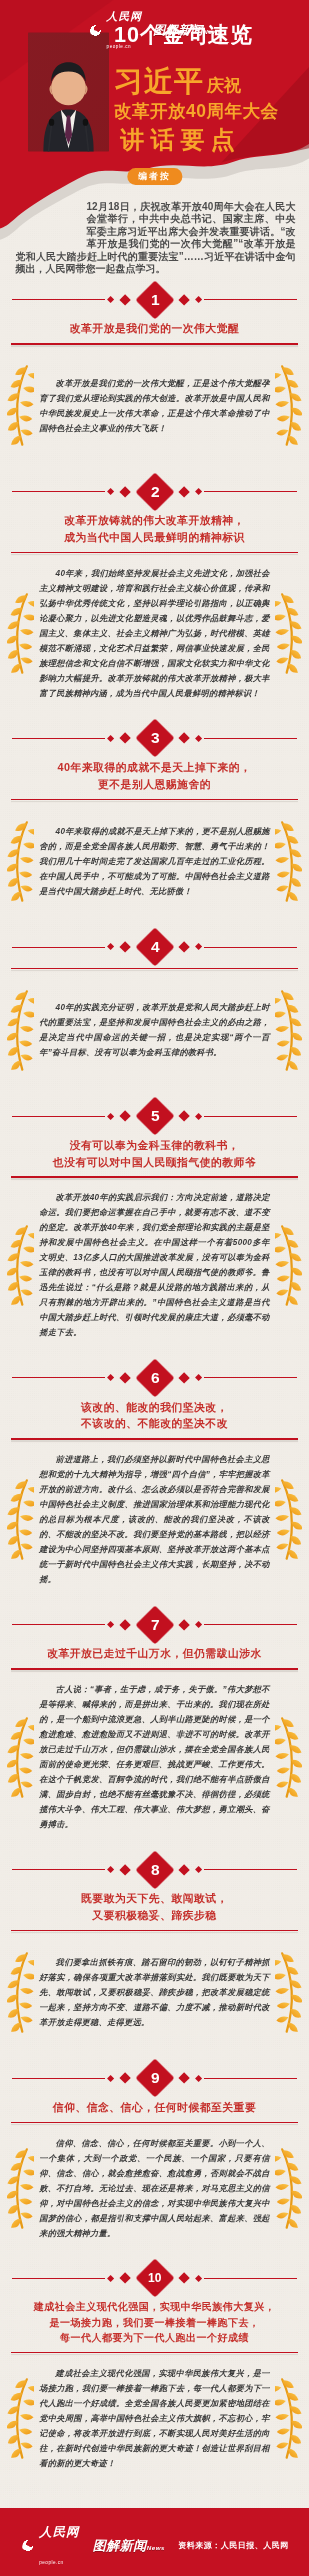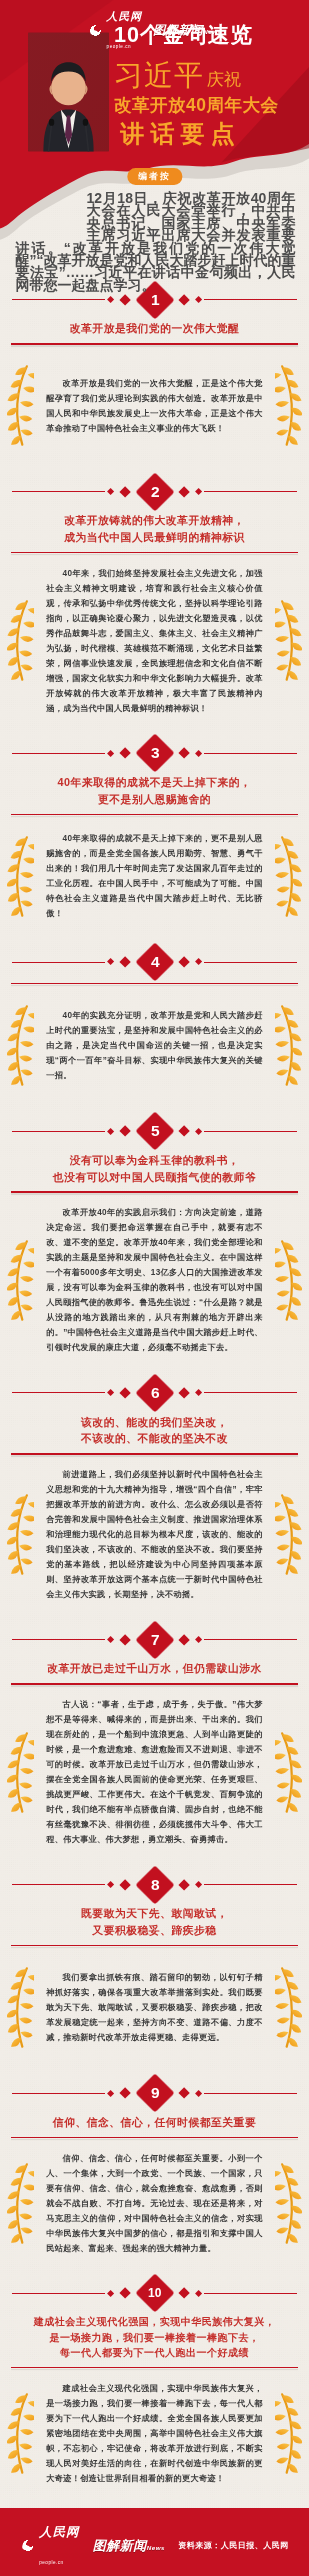--- a/index.html
+++ b/index.html
@@ -21,48 +21,48 @@
     position:relative;}
   .pd-mark::after{content:"";position:absolute;left:2.1px;top:7.7px;width:7.2px;height:4.6px;border-radius:0 0 5.2px 5.2px;background:#fff;transform:rotate(18deg);}
   .pd-text{display:flex;flex-direction:column;line-height:1;gap:22px;}
   .pd-cn{color:#fff;font-size:10.8px;font-weight:bold;font-style:italic;letter-spacing:1px;}
   .pd-en{color:#fff;font-size:4.6px;margin-top:1px;letter-spacing:0.5px;}
   .tj-logo{color:#fff;font-size:12px;font-weight:bold;font-style:italic;letter-spacing:0.5px;text-shadow:0 0.5px 0 rgba(0,0,0,.25);}
   .tj-en{font-size:6.2px;font-style:italic;vertical-align:baseline;}
   .hero-photo{position:absolute;left:28px;top:32px;width:81px;height:120px;z-index:2;border-radius:1px;overflow:hidden;}
   .hero-titles{position:absolute;left:114px;top:24px;width:190px;z-index:3;line-height:1;}
   .ht1{color:#ffffff;font-size:21.6px;font-weight:bold;letter-spacing:1px;}
-  .ht2{margin-top:15px;color:#f7a62b;font-weight:normal;}
+  .ht2{margin-top:21px;color:#f7a62b;font-weight:bold;}
   .ht2 .big{font-size:29px;letter-spacing:1px;}
   .ht2 .small{font-size:17px;margin-left:3.1px;}
   .ht3{margin-top:7.2px;color:#f7a62b;font-size:17.5px;font-weight:bold;letter-spacing:0.5px;}
   .ht4{margin-top:8.2px;color:#f7a62b;font-size:24px;font-weight:bold;letter-spacing:6.2px;text-indent:6.2px;}
   .editor-badge{position:absolute;top:168px;left:50%;transform:translateX(-50%);z-index:4;
     background:#ef8b1e;color:#fff;font-size:8.8px;font-weight:bold;letter-spacing:2.1px;
     padding:2.6px 11.3px;border-radius:8.2px;}
-  .editor-note{position:absolute;top:192px;left:15.5px;right:13.4px;z-index:3;
-    color:#4d4d4d;font-size:14px;font-weight:bold;line-height:12.4px;text-align:justify;}
+  .editor-note{position:absolute;top:201px;left:15.5px;right:13.4px;z-index:3;
+    color:#4d4d4d;font-size:10px;font-weight:bold;line-height:12.4px;text-align:justify;}
   .wrap-spacer{float:left;width:71px;height:39px;}
   
   .sections{position:relative;z-index:1;padding-top:3.1px;}
   .section{margin-bottom:23px;}
   .divider{display:flex;align-items:center;margin:0 12.4px 6.2px 12.4px;height:29px;}
   .divider .line{flex:1;height:1px;background:#c2101f;}
   .dsm{width:5.2px;height:5.2px;background:#c2101f;transform:rotate(45deg);margin:0 3.6px;flex:none;}
   .dmd{width:8.2px;height:8.2px;background:#c2101f;transform:rotate(45deg);margin:0 3.6px;flex:none;}
   .dbig{width:28px;height:28px;background:#c2101f;transform:rotate(45deg);border-radius:3.1px;
     margin:0 8.2px;flex:none;display:flex;align-items:center;justify-content:center;
     box-shadow:0 0 0 0.5px rgba(255,255,255,.4) inset;}
   .dbig span{transform:rotate(-45deg);color:#fff;font-size:15.5px;font-weight:bold;}
   .dbig.two-digit span{font-size:12px;}
   .section-title{color:#c5302c;font-size:10.8px;font-weight:bold;text-align:center;
     line-height:1.55;white-space:pre-line;margin:0 10.3px 6.2px 10.3px;letter-spacing:0.5px;}
   .section.wide-title .section-title{font-size:10px;margin:0 5.2px 6.2px 5.2px;}
   .title-underline{height:1.5px;background:#c2101f;margin:0 11.3px 12.4px 11.3px;box-shadow:0 2.1px 0 #dbd6d0;}
-  .quote{display:flex;align-items:center;gap:12px;margin:0 7.2px;}
+  .quote{display:flex;align-items:center;gap:5px;margin:0 7.2px;font-style:italic;}
   .wheat{flex:none;width:27px;height:97px;}
   .wheat.right{transform:scaleX(-1);}
   .quote-text{flex:1;color:#3b3b3b;font-size:8.2px;font-weight:bold;line-height:15px;
     text-align:justify;text-indent:2em;letter-spacing:0.3px;}
   
   .footer{position:absolute;left:0;bottom:0;width:309px;height:150px;background:#c41122;z-index:5;}
   .footer-row{display:flex;align-items:center;justify-content:center;gap:13.4px;padding-top:17.5px;}
   .footer .pd-cn{font-size:12.4px;}
   .footer .tj-logo{font-size:13px;}
   .footer-source{color:#fff;font-size:8px;font-weight:bold;letter-spacing:0.5px;}
@@ -247,21 +247,21 @@
         </div>
       <div class="dmd"></div>
       <div class="dsm"></div>
       <div class="line"></div>
     </div>
     <div class="title-underline"></div>
     <div class="quote">
       <svg class="wheat left" viewBox="0 0 60 190">
           <use href="#wheat-shape"></use>
         </svg>
-      <div class="quote-text">40年的实践充分证明，改革开放是党和人民大踏步赶上时代的重要法宝，是坚持和发展中国特色社会主义的必由之路，是决定当代中国命运的关键一招，也是决定实现“两个一百年”奋斗目标、实现中华民族伟大复兴的关键一招。</div>
+      <div class="quote-text">40年的实践充分证明，改革开放是党和人民大踏步赶上时代的重要法宝，是坚持和发展中国特色社会主义的必由之路，是决定当代中国命运的关键一招，也是决定实现“两个一百年”奋斗目标、没有可以奉为金科玉律的教科书。</div>
       <svg class="wheat right" viewBox="0 0 60 190">
           <use href="#wheat-shape"></use>
         </svg>
     </div>
   </div>
 
   <div class="section">
     <div class="divider">
       <div class="line"></div>
       <div class="dsm"></div>

